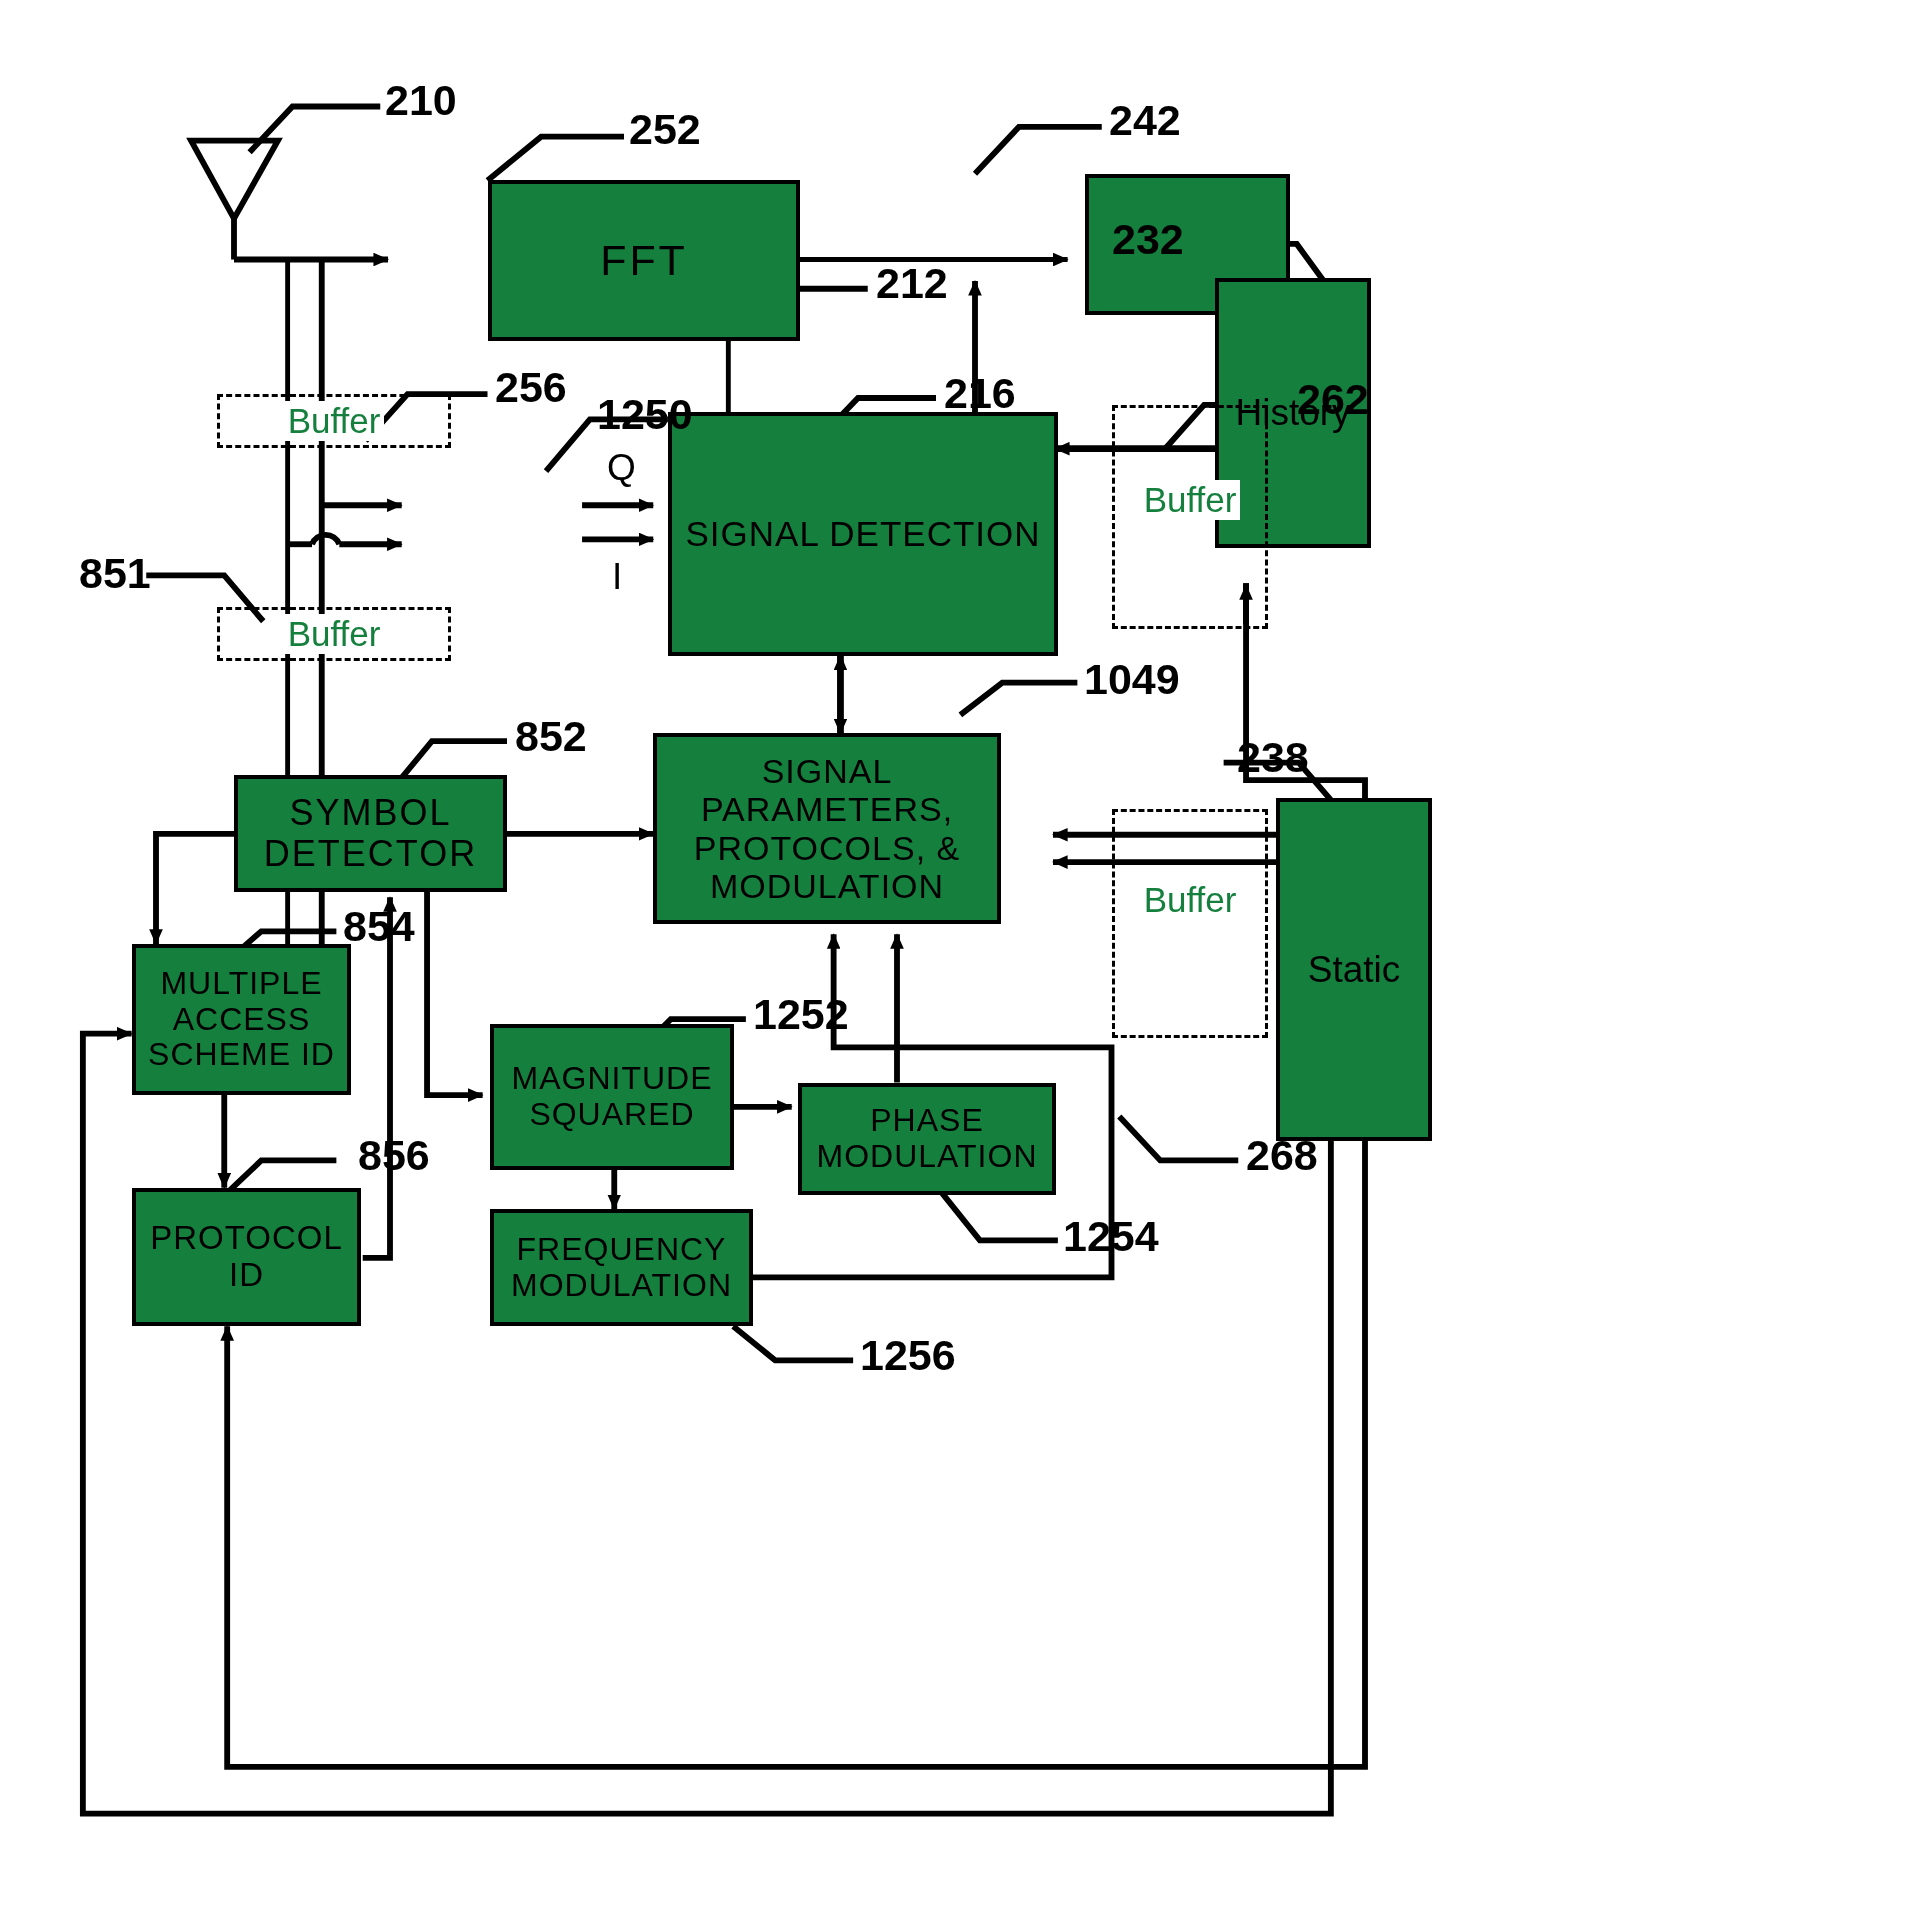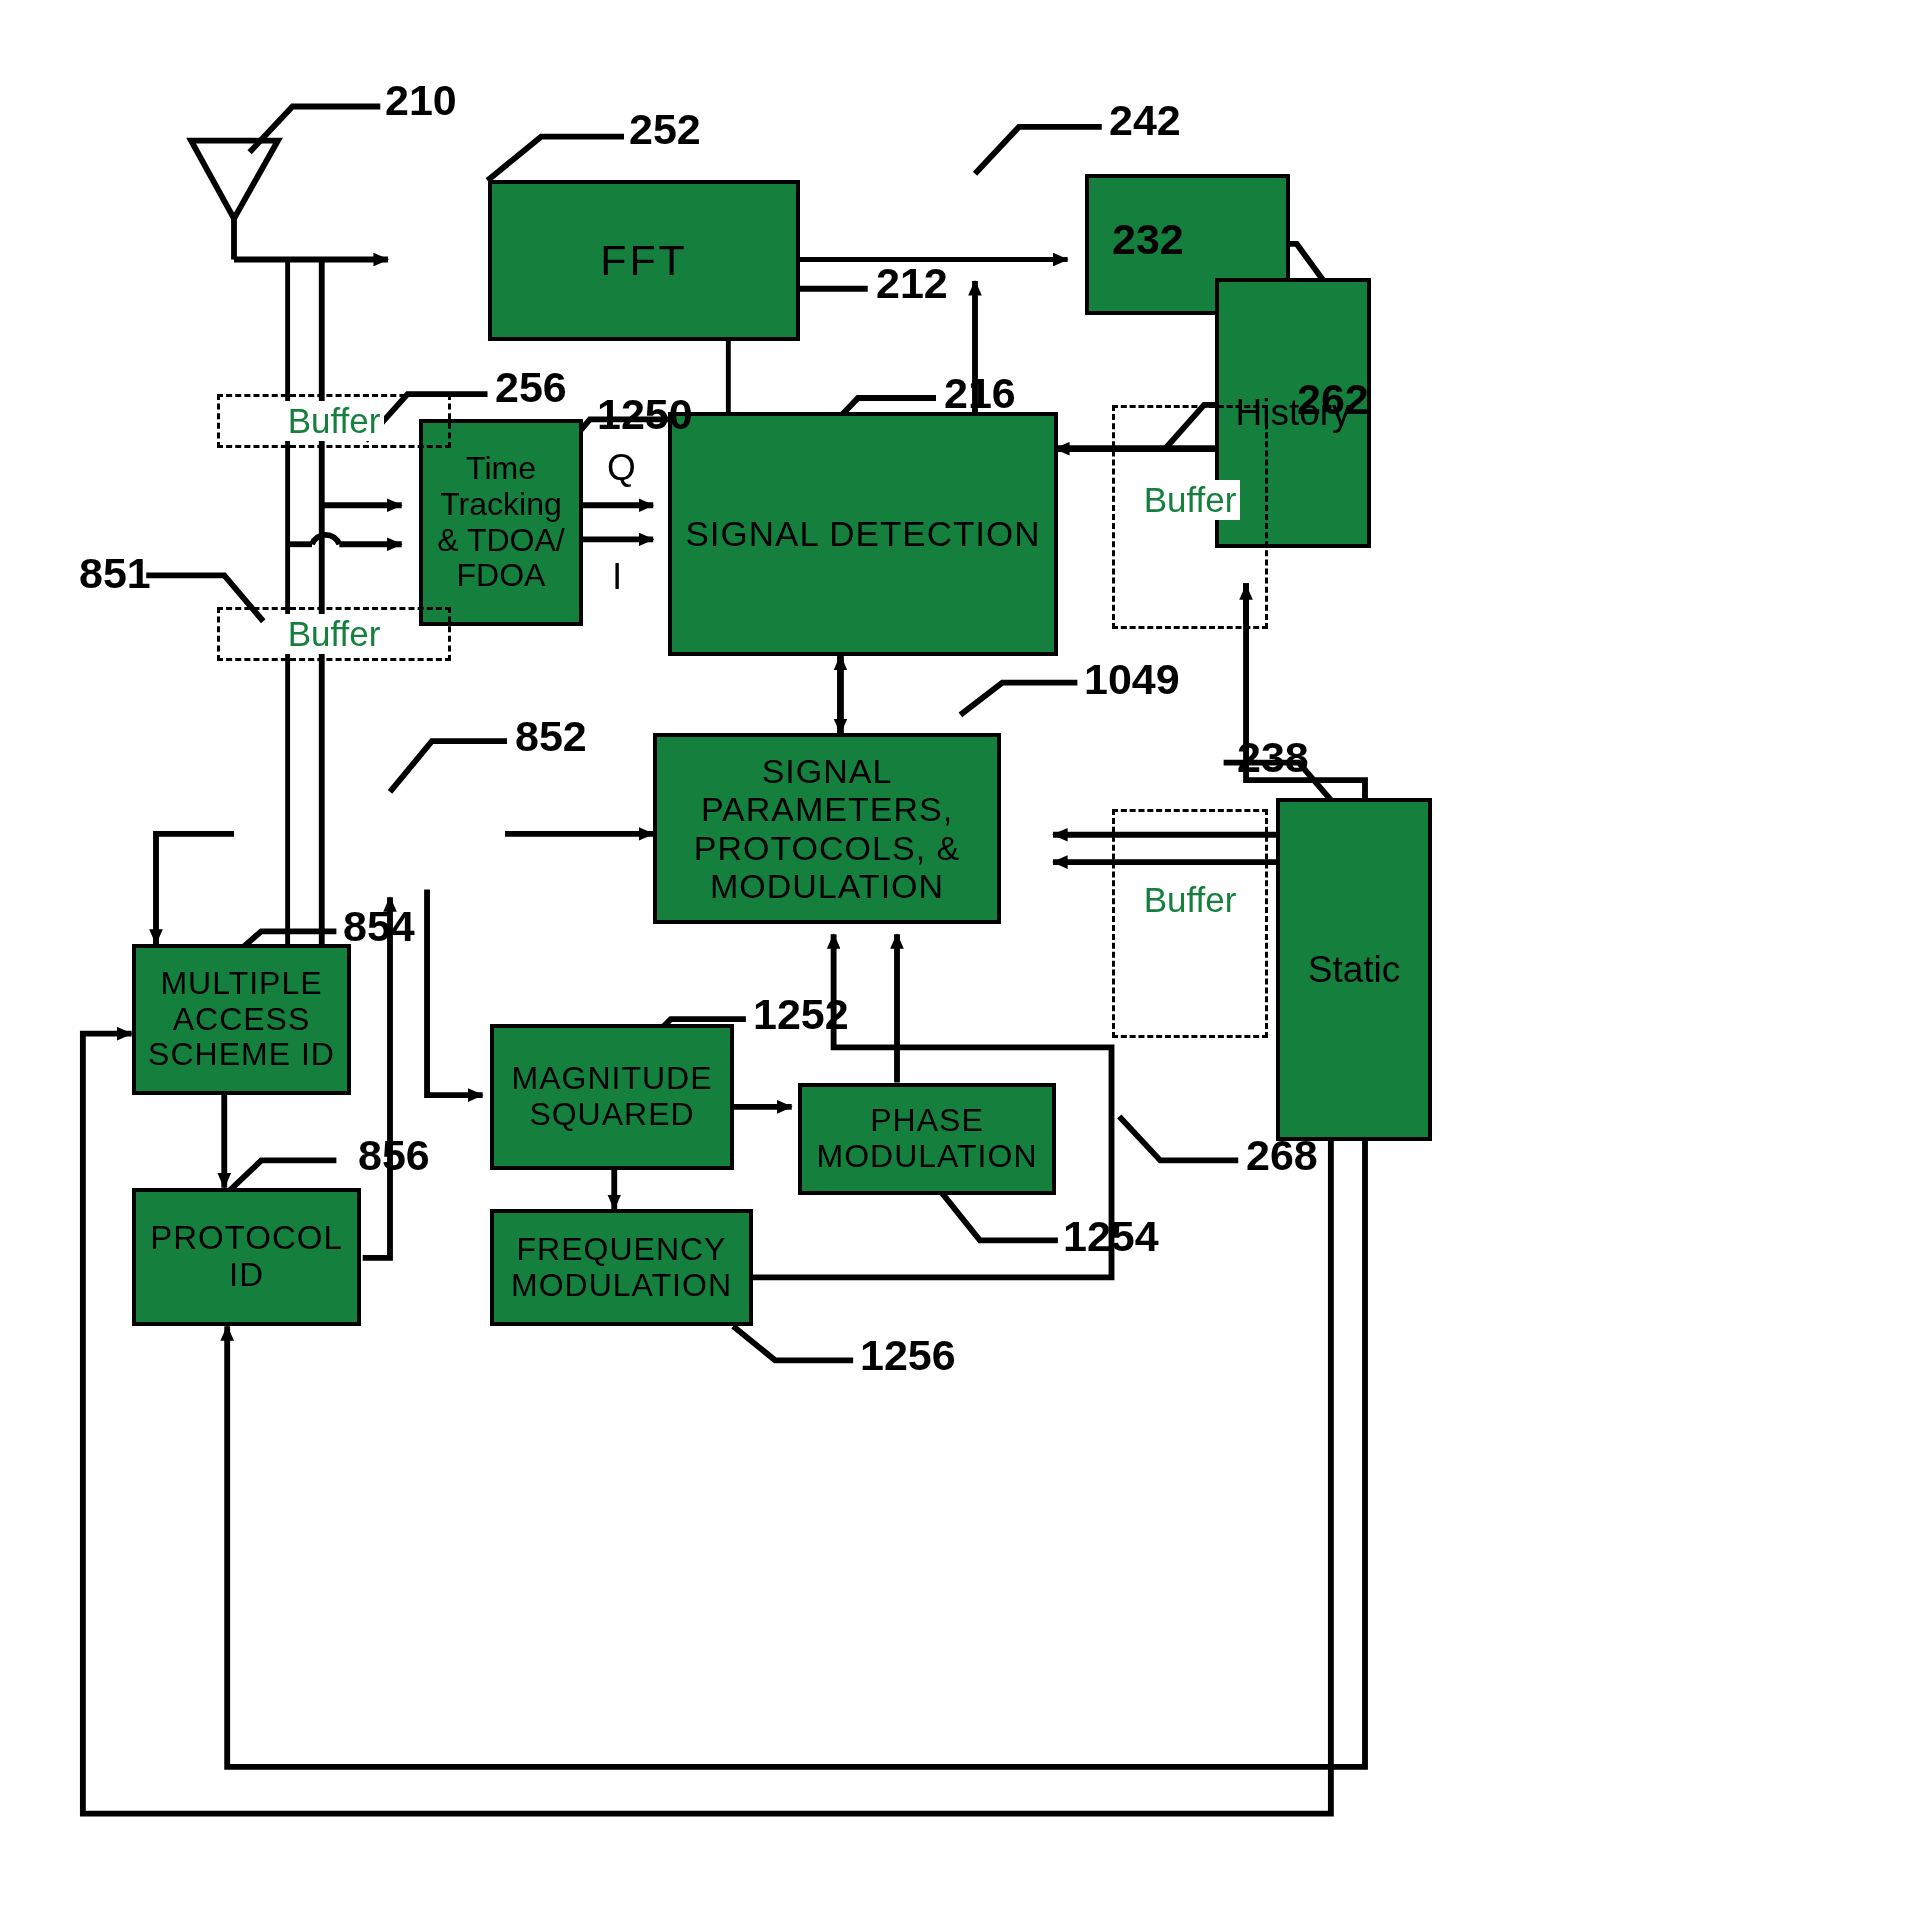--- a/index.html
+++ b/index.html
@@ -185,39 +185,37 @@
                L1262,250 L1268,278 L1274,262 L1280,275 L1286,264 L1292,283 L1298,268" stroke-width="3"></path>
     </g>
   </svg>
 
   <div class="blk" style="left:488px; top:180px; width:312px; height:161px; font-size:43px; letter-spacing:2.9px;">
     <span>FFT</span>
   </div>
 
   <div class="blk" style="left:1085px; top:174px; width:205px; height:141px;"></div>
 
-  <div class="blk" style="left:419px; top:419px; width:164px; height:207px; font-size:32px; white-space:pre-line;">
-    <span>Time
-Tracking
-&amp; TDOA/
-FDOA</span>
-  </div>
 
   <div class="blk" style="left:668px; top:412px; width:390px; height:244px; font-size:35px; letter-spacing:1px;">
     <span>SIGNAL DETECTION</span>
   </div>
 
   <div class="blk" style="left:1215px; top:278px; width:156px; height:270px; font-size:37px;">
     <span>History</span>
   </div>
 
   <div class="blk" style="left:1276px; top:798px; width:156px; height:343px; font-size:37px;">
     <span>Static</span>
   </div>
 
+  <div class="blk" style="left:234px; top:775px; width:273px; height:117px; font-size:36px; letter-spacing:2px; white-space:pre-line;">
+    <span>SYMBOL
+DETECTOR</span>
+  </div>
 
   <div class="blk" style="left:653px; top:733px; width:348px; height:191px; font-size:34px; letter-spacing:1px; white-space:pre-line;">
     <span>SIGNAL
 PARAMETERS,
 PROTOCOLS, &amp;
 MODULATION</span>
   </div>
 
   <div class="blk" style="left:132px; top:944px; width:219px; height:151px; font-size:32px; letter-spacing:1px; white-space:pre-line;">
     <span>MULTIPLE

